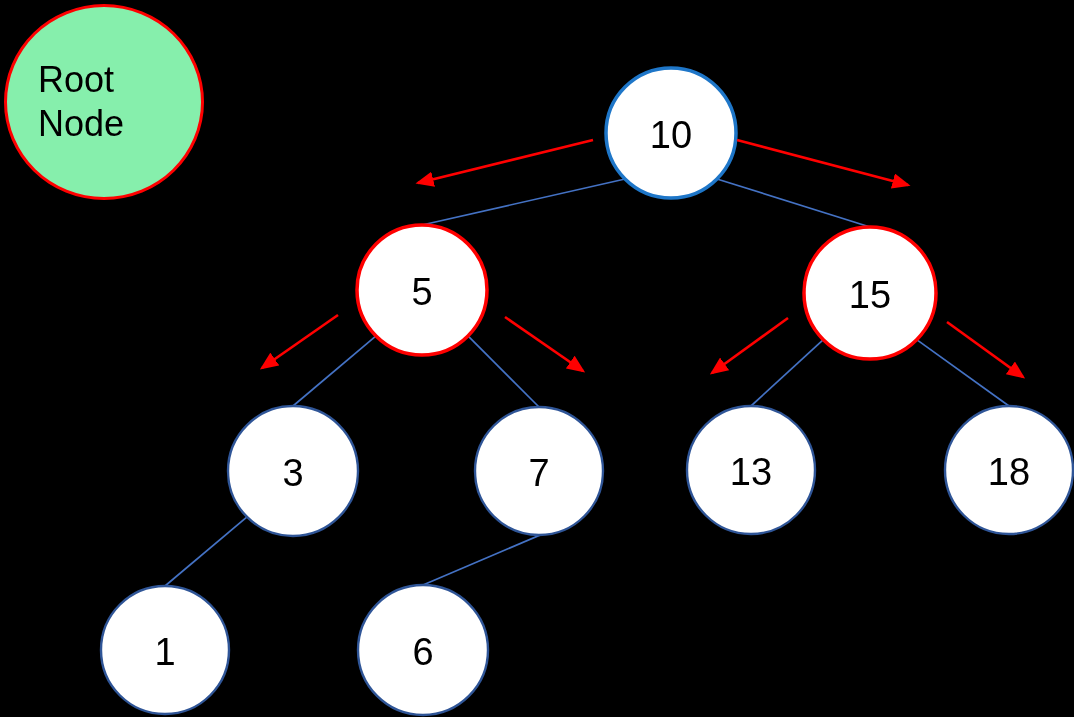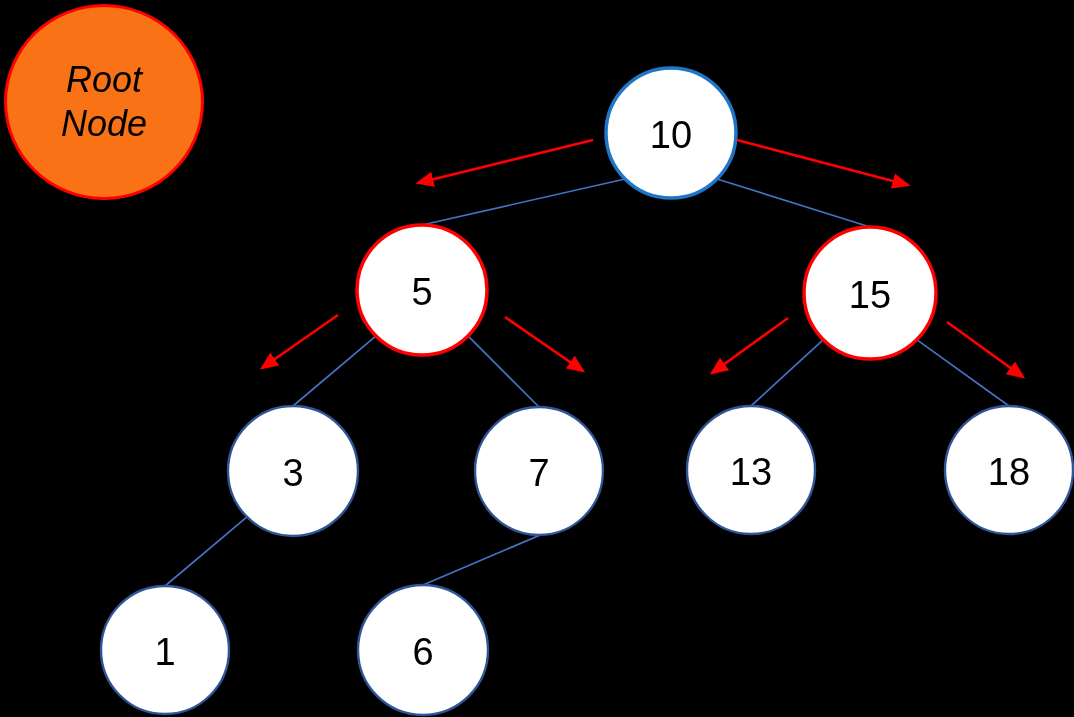--- a/index.html
+++ b/index.html
@@ -29,26 +29,25 @@
     font-family: "Liberation Sans", sans-serif;
     font-size: 38px;
   }
   .legend-circle {
     position: absolute;
     left: 4px;
     top: 4px;
     width: 194px;
     height: 190px;
     border-radius: 50%;
-    background: #f97316;
+    background: #86efac;
     display: flex;
     align-items: center;
     justify-content: center;
-    text-align: center;
-    font-style: italic;
+    text-align: left;
   }
   .legend-label {
     display: block;
     width: 132px;
     font-size: 36px;
     line-height: 1.22;
     color: #000000;
   }
 </style>
 </head>

